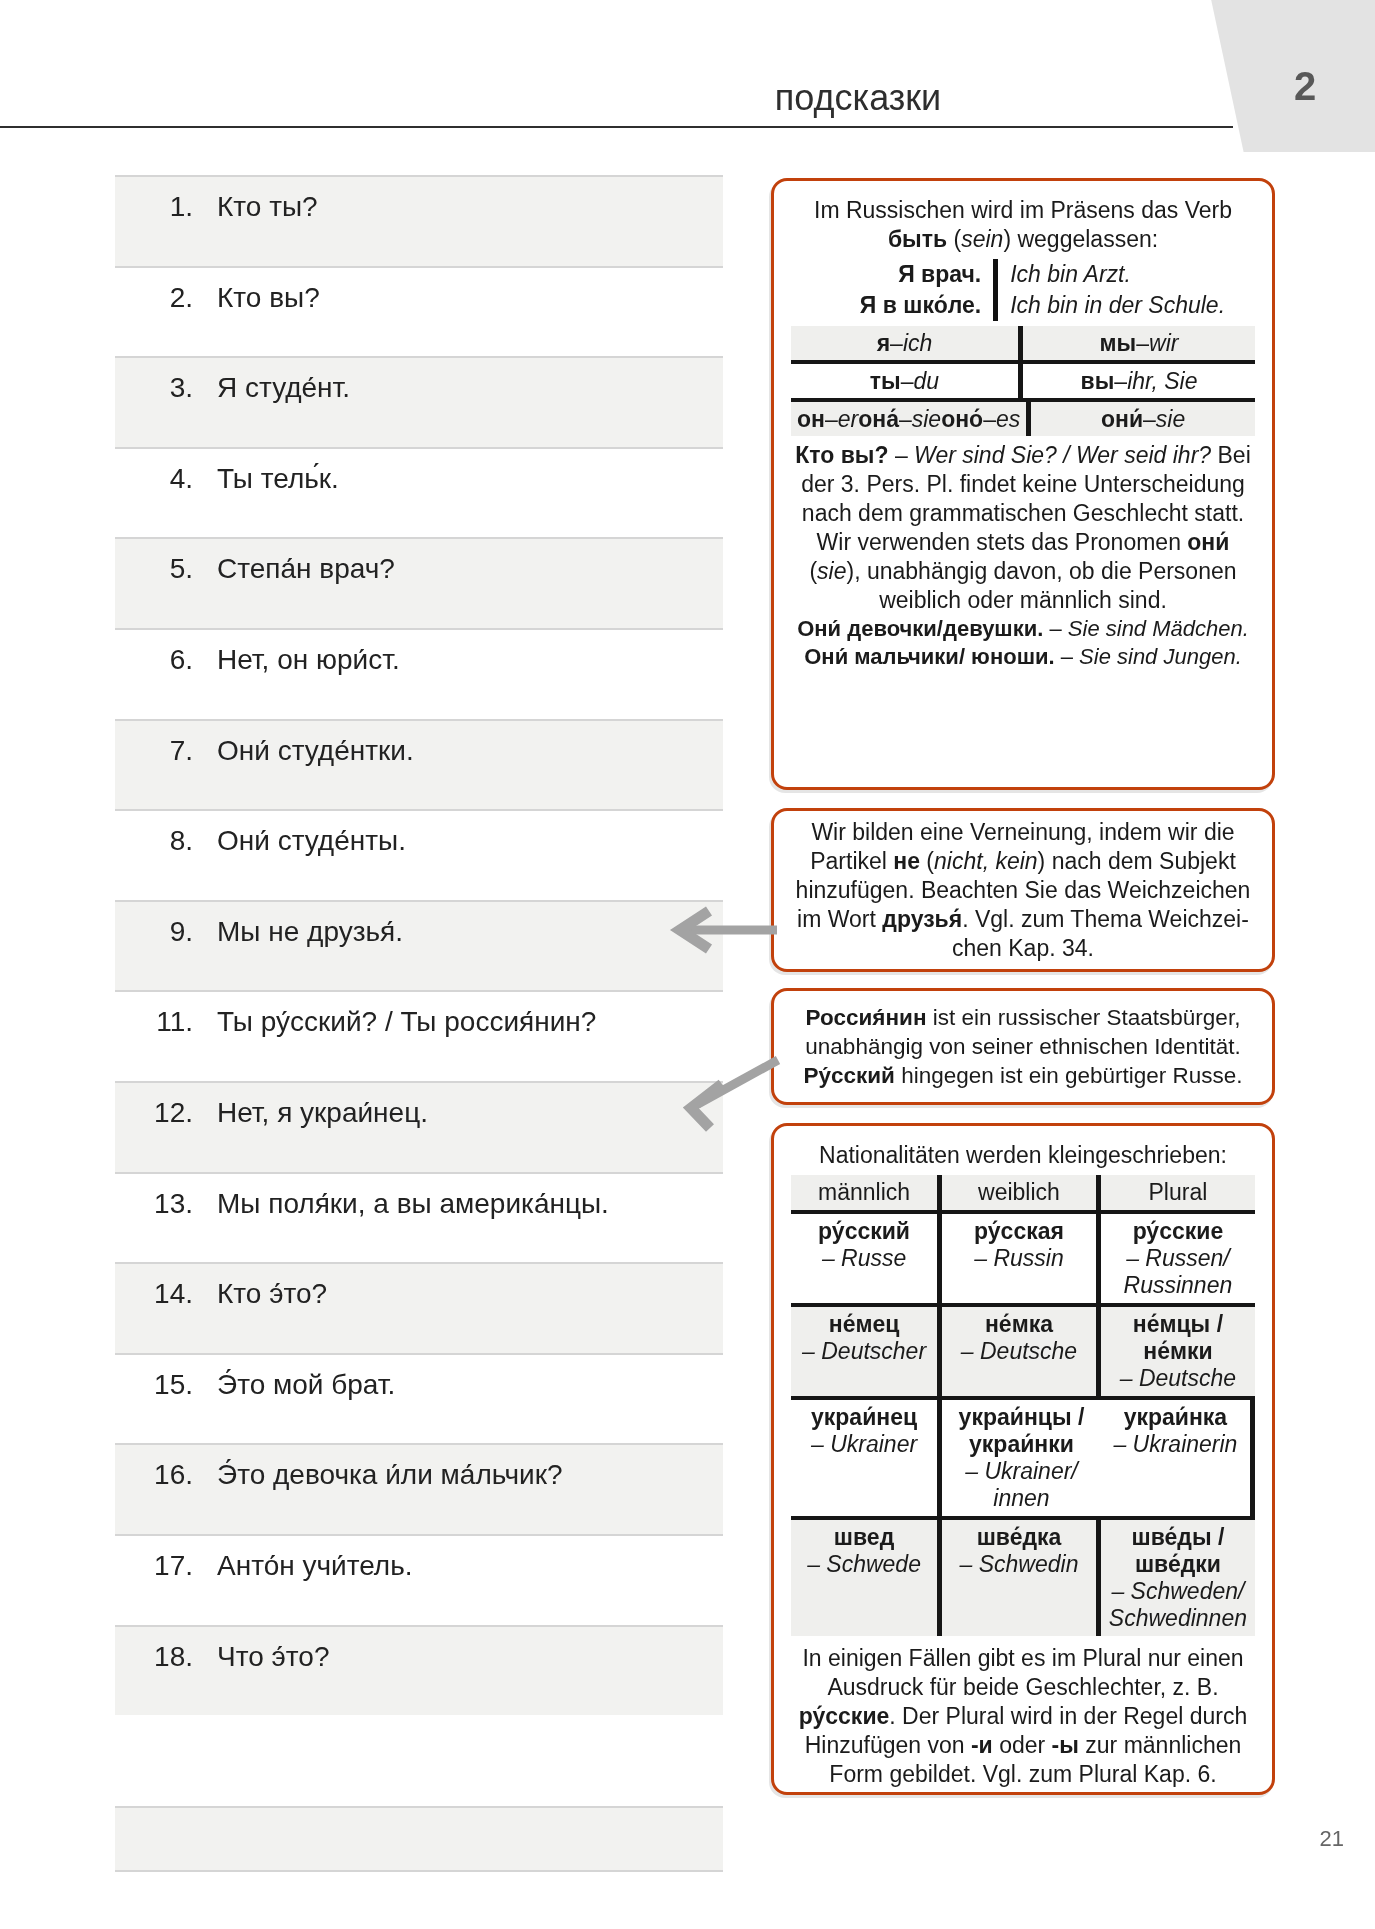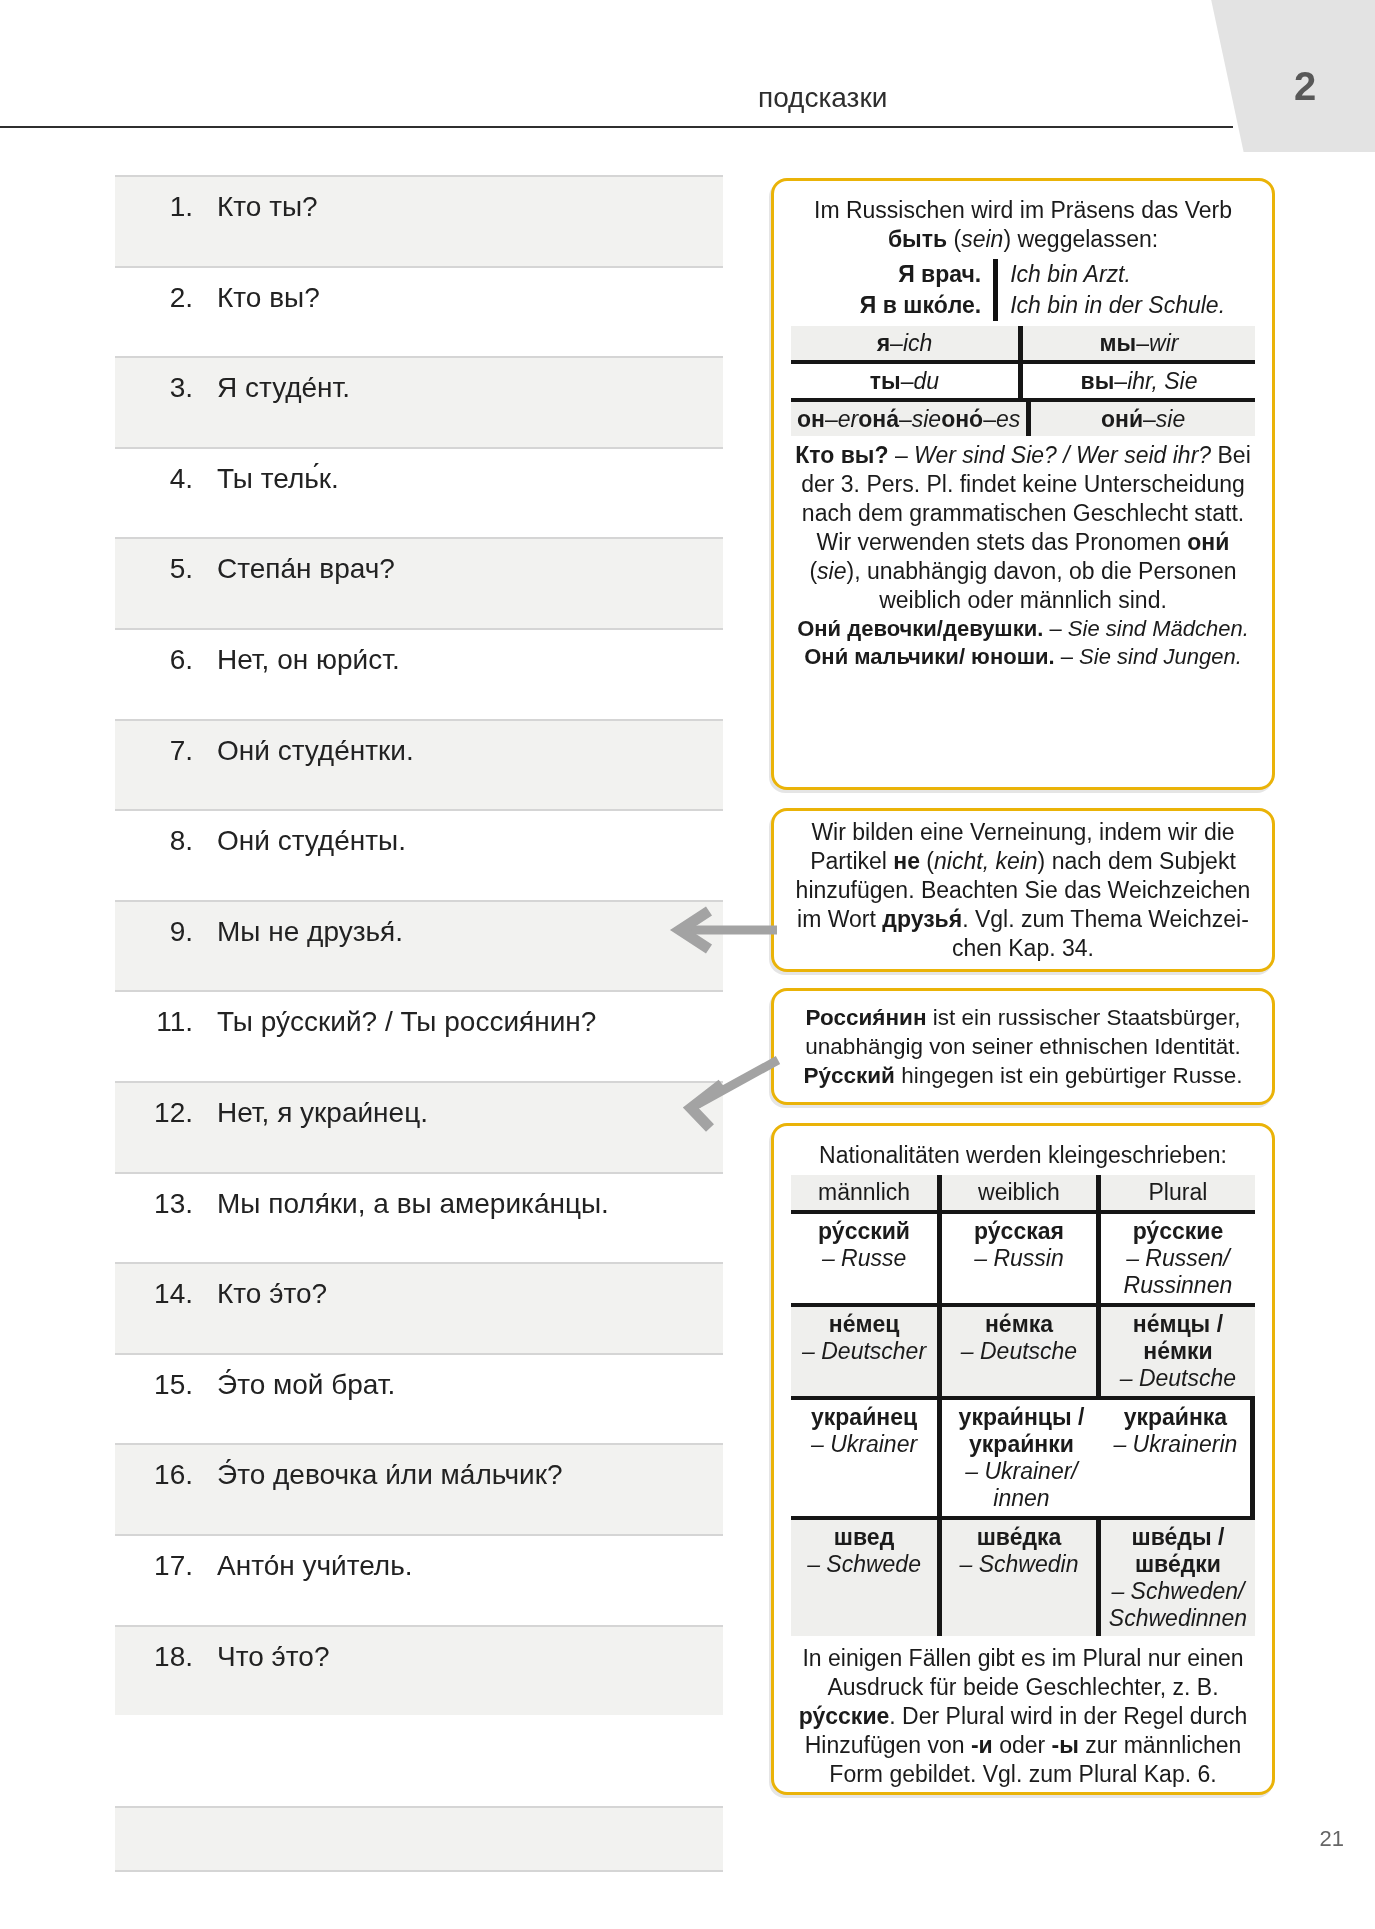--- a/index.html
+++ b/index.html
@@ -1,40 +1,40 @@
 <!DOCTYPE html>
 <html><head>
 <meta charset="utf-8">
 <style>
   html,body{margin:0;padding:0;background:#fff;}
   .page{position:relative;width:1375px;height:1929px;background:#ffffff;
         font-family:"Liberation Sans",sans-serif;color:#1b1b1b;overflow:hidden;margin:0 auto;}
 
   
-  .page-title{position:absolute;left:758px;top:78px;width:200px;
-              font-size:28px;line-height:40px;color:#2e2e2e;}
+  .page-title{position:absolute;left:758px;top:78px;width:200px;text-align:center;
+              font-size:36px;line-height:40px;color:#2e2e2e;}
   .header-rule{position:absolute;left:0;top:126px;width:1233px;height:2px;background:#2f2f2f;}
   .chapter-tab{position:absolute;left:1195px;top:0;width:180px;height:152px;background:#e3e3e3;
                clip-path:polygon(9% 0,100% 0,100% 100%,27% 100%);}
   .chapter-num{position:absolute;left:60px;top:64px;width:100px;text-align:center;
                font-size:40px;font-weight:bold;color:#585858;}
 
   
   .slist{position:absolute;left:115px;top:175px;width:608px;}
   .srow{height:90.6px;box-sizing:border-box;border-top:2px solid #d5d5d5;display:flex;
         padding-top:13px;font-size:28px;line-height:34px;color:#222;background:#fff;}
   .srow:nth-child(odd){background:#f2f2f0;}
   .snum{width:78px;text-align:right;flex:none;}
   .stext{margin-left:24px;}
   .tail-band{position:absolute;left:115px;top:1806px;width:608px;height:66px;background:#f2f2f0;
              border-top:2px solid #d5d5d5;border-bottom:2px solid #d5d5d5;box-sizing:border-box;}
 
   
   .box{position:absolute;left:771px;width:504px;box-sizing:border-box;background:#fff;
-       border:3px solid #eab308;border-radius:16px;box-shadow:-2px 3px 0 rgba(0,0,0,0.10);
+       border:3px solid #c2410c;border-radius:16px;box-shadow:-2px 3px 0 rgba(0,0,0,0.10);
        padding:10px 17px;text-align:center;font-size:23px;line-height:29px;color:#1b1b1b;overflow:hidden;}
   .b{font-weight:bold;}
   .i{font-style:italic;}
   .lines{white-space:pre-line;}
 
   .box1{top:178px;height:612px;}
   .box2{top:808px;height:164px;display:flex;align-items:center;}
   .box3{top:988px;height:117px;display:flex;align-items:center;font-size:22.5px;}
   .box4{top:1123px;height:672px;}
 

